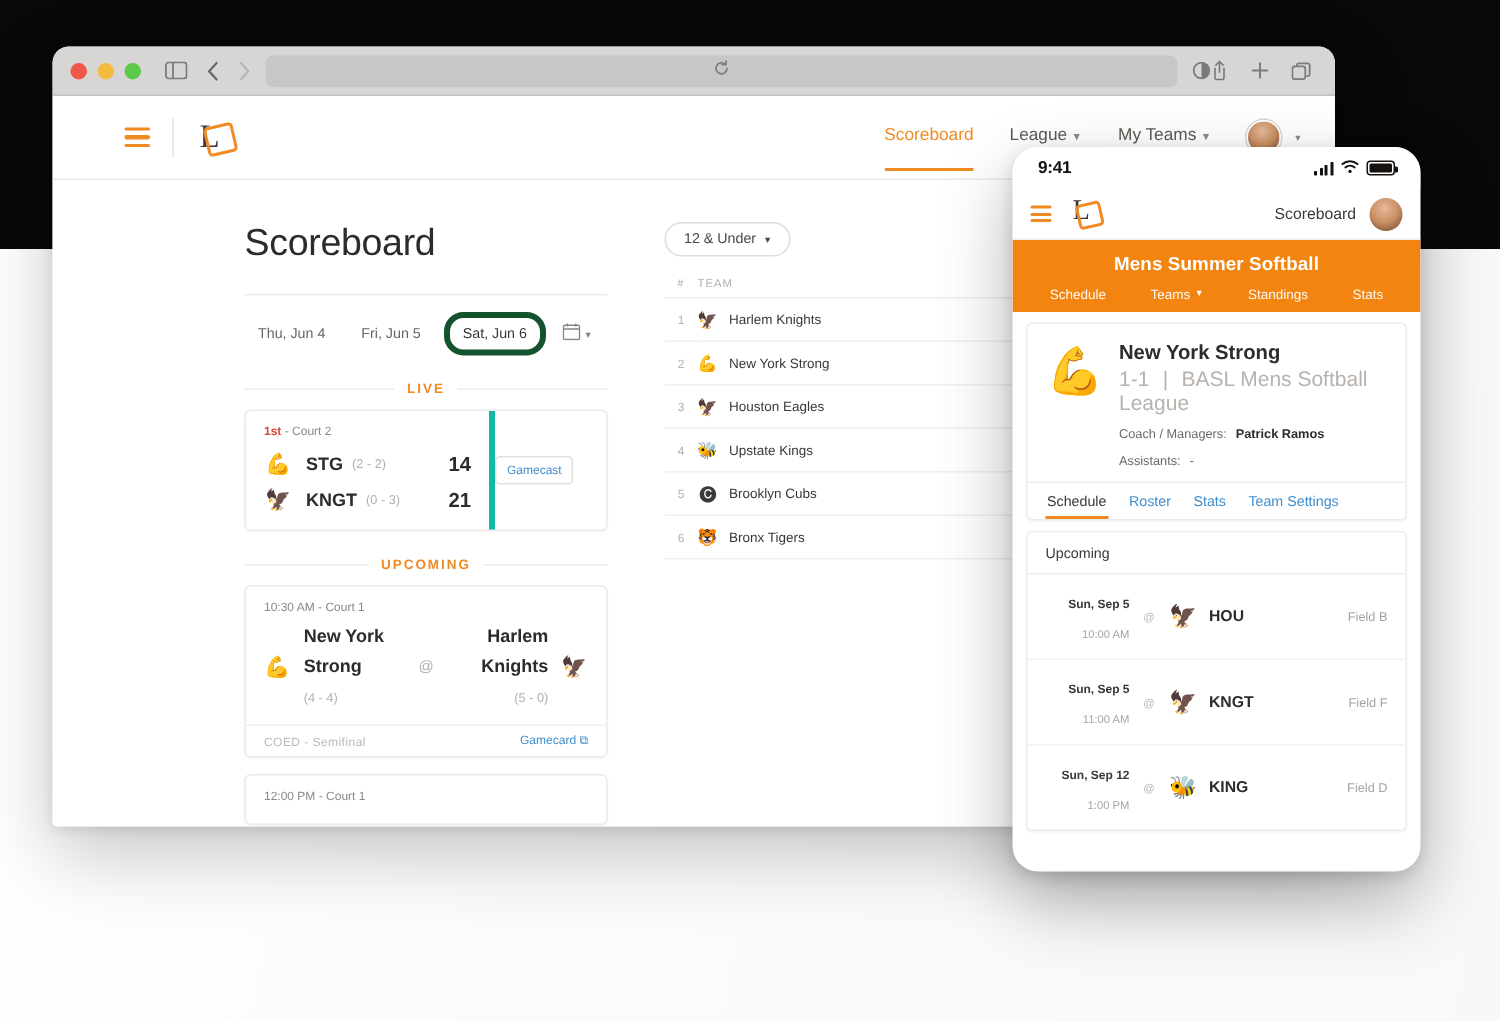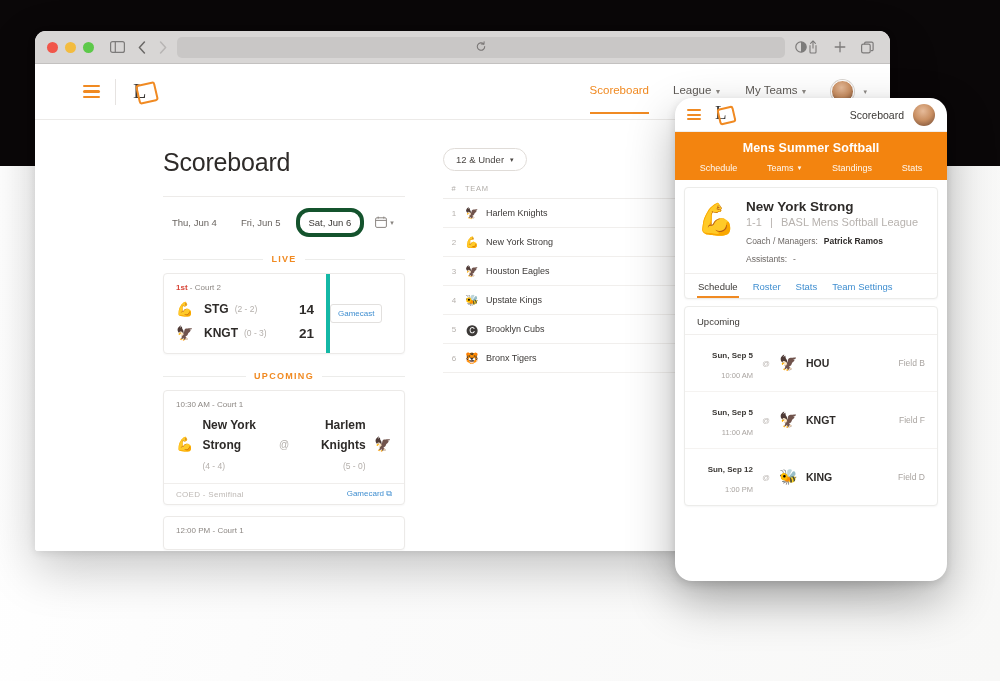--- a/index.html
+++ b/index.html
@@ -188,21 +188,21 @@
   .m-tabs { display: flex; justify-content: space-around; margin-top: 8px; padding: 0 10px; }
   .m-tab { font-size: 9px; color: #fff; opacity: .95; cursor: pointer;
     display: flex; align-items: center; gap: 3px; }
 
   .m-card { margin: 7px 9px 0; background: #fff; border: 1px solid #ececea;
     border-radius: 4px; box-shadow: 0 1px 2px rgba(0,0,0,.04); }
   .m-teamhead { display: flex; padding: 11px 12px 9px; }
   .m-teamlogo { width: 40px; height: 40px; font-size: 31px; display: flex;
     align-items: center; justify-content: center; margin-right: 9px; }
   .m-teamname { font-size: 13.5px; font-weight: bold; color: #2e2b29; }
-  .m-teamsub { font-size: 11px; color: #b7b2ae; margin-top: 2px; }
+  .m-teamsub { font-size: 14px; color: #b7b2ae; margin-top: 2px; }
   .m-teamsub .sep { margin: 0 5px; }
   .m-coach { font-size: 8.5px; color: #6d6865; margin-top: 8px; }
   .m-coach b { color: #2e2b29; margin-left: 6px; }
   .m-coach .dash { margin-left: 6px; color: #6d6865; }
   .m-subtabs { display: flex; gap: 13px; padding: 0 12px; border-top: 1px solid #f0eeec; }
   .m-subtab { font-size: 9.5px; color: #3f8ed0; padding: 7px 1px 6px; cursor: pointer;
     position: relative; }
   .m-subtab.active { color: #3b3835; }
   .m-subtab.active::after { content:""; position:absolute; left:0; right:0; bottom:0;
     height:2px; background:#f08a22; }
@@ -497,20 +497,39 @@
               </td>
             <td class="num">1</td>
           </tr>
         </tbody>
       </table>
     </div>
   </div>
 </div>
 
 <div id="phone">
+  <div class="statusbar">
+    <span class="sb-time">9:41</span>
+    <span class="sb-right">
+      <span class="bars">
+        <i style="height:3px"></i>
+          <i style="height:5px"></i>
+          <i style="height:7px"></i>
+          <i style="height:9px"></i>
+      </span>
+      <span>
+        <svg width="12" height="10" viewBox="0 0 12 10">
+            <path d="M1 3.4a7.6 7.6 0 0 1 10 0" fill="none" stroke="#15120f" stroke-width="1.3" stroke-linecap="round"></path>
+            <path d="M2.9 5.6a4.8 4.8 0 0 1 6.2 0" fill="none" stroke="#15120f" stroke-width="1.3" stroke-linecap="round"></path>
+            <circle cx="6" cy="8.3" r="1.1" fill="#15120f"></circle>
+          </svg>
+      </span>
+      <span class="battery"></span>
+    </span>
+  </div>
 
   <div class="m-nav">
     <div class="m-burger">
         <i></i>
         <i></i>
         <i></i>
       </div>
     <div class="m-logo">
       <span class="letter">L</span>
       <span class="box"></span>

